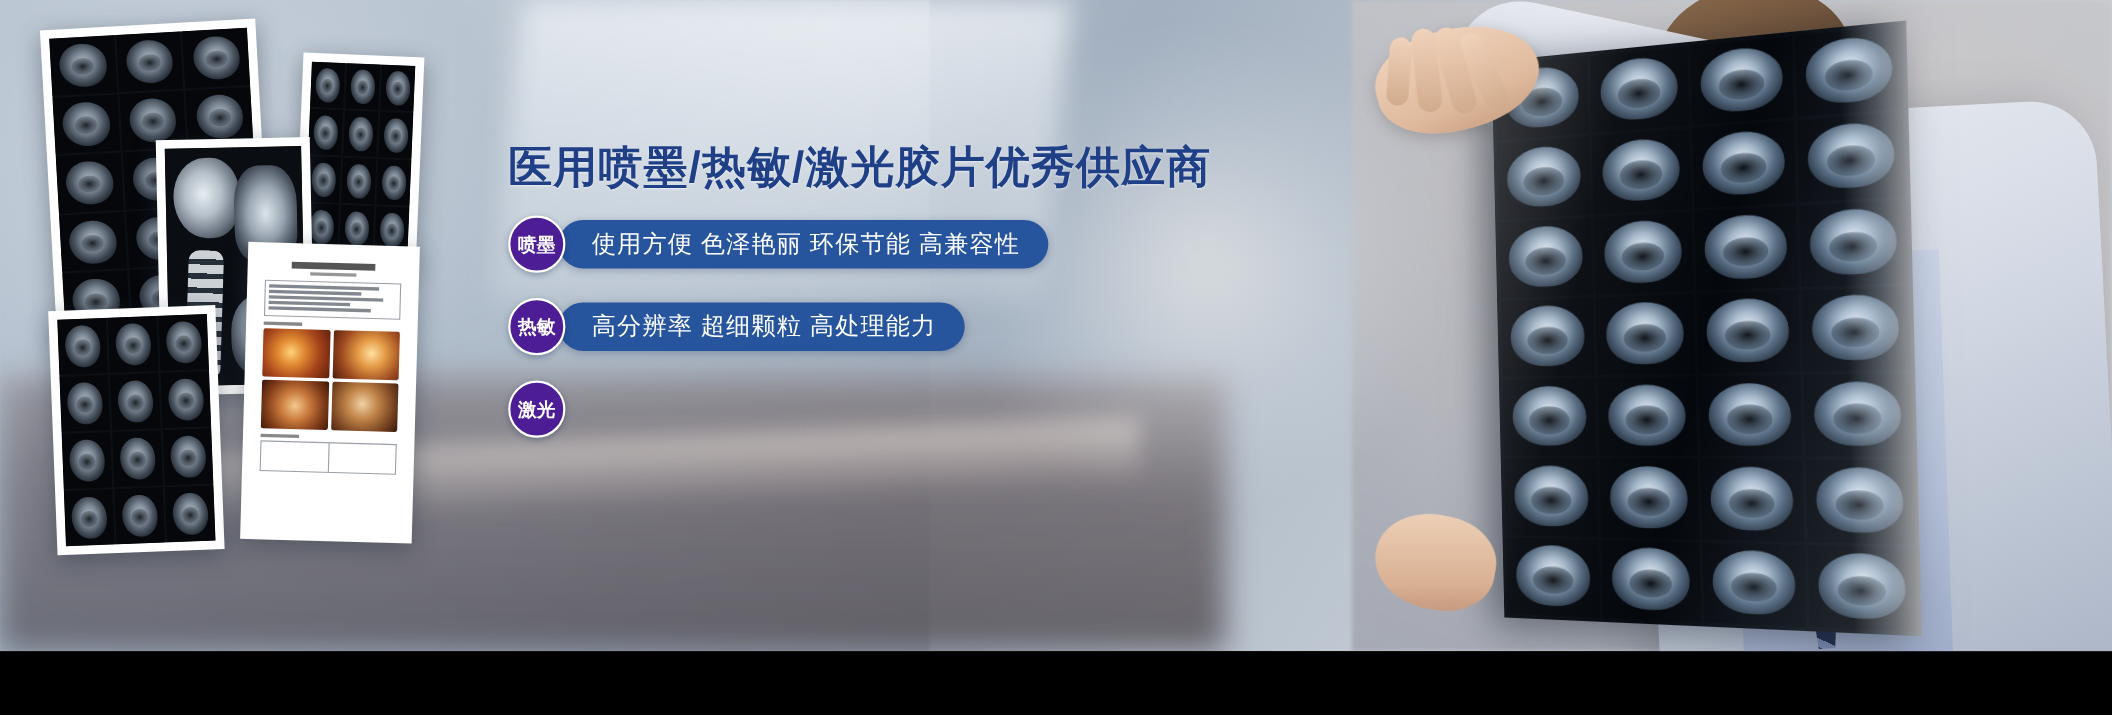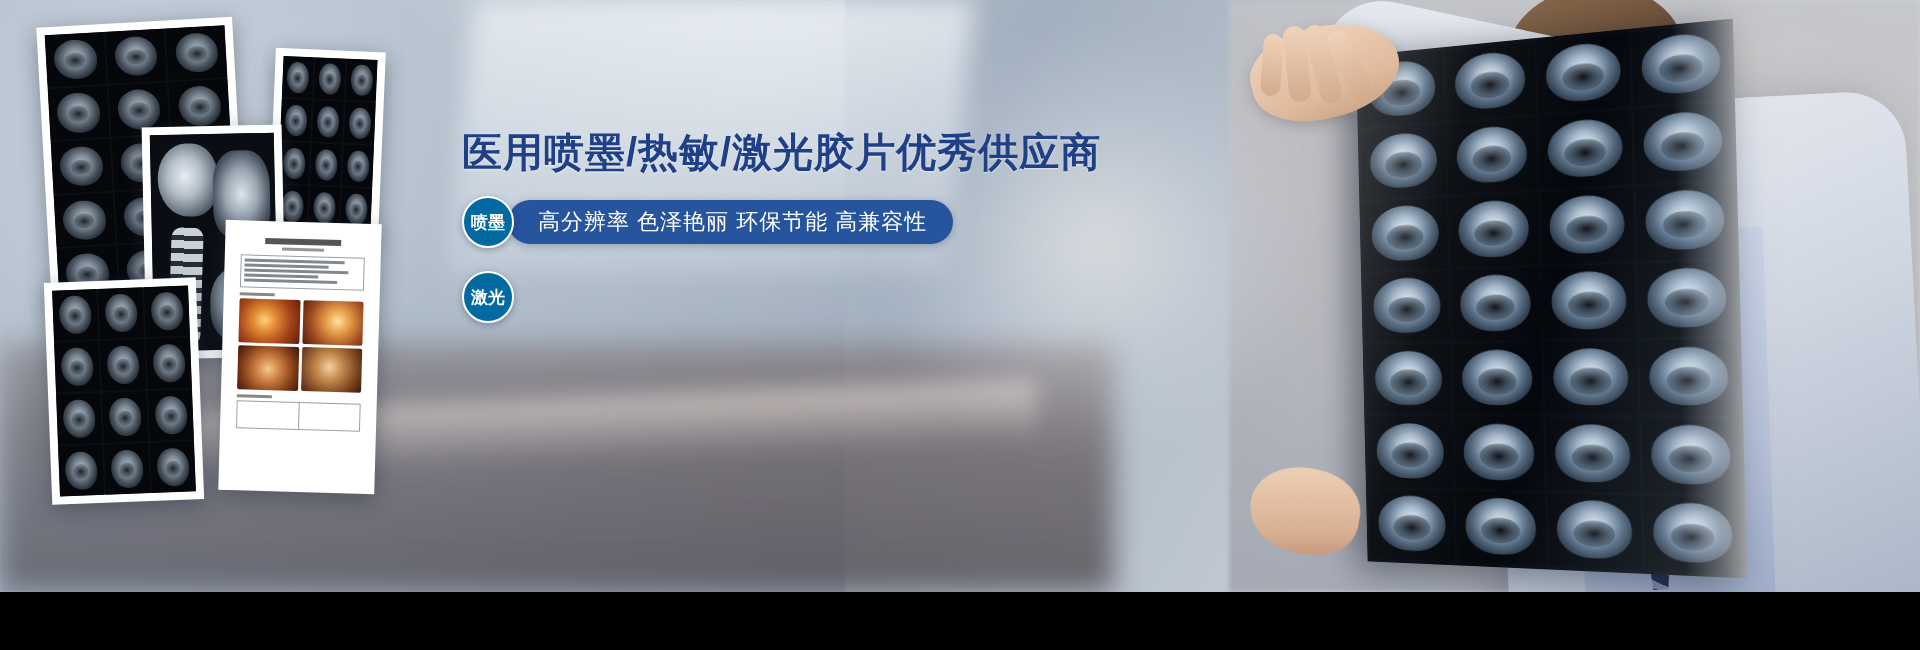--- a/index.html
+++ b/index.html
@@ -227,21 +227,21 @@
   .headline{
     color:#1f3f86;font-size:40px;font-weight:bold;letter-spacing:1px;
     line-height:1.2;white-space:nowrap;
     text-shadow:0 1px 2px rgba(255,255,255,.55);
     margin:0 0 20px 0;
   }
   .rows{display:flex;flex-direction:column;gap:23px;}
   .row{display:flex;align-items:center;}
   .badge{
     width:48px;height:48px;min-width:48px;border-radius:50%;
-    background:#0369a1;border:2px solid #ffffff;
+    background:#4c1d95;border:2px solid #ffffff;
     color:#ffffff;font-size:17px;font-weight:bold;
     display:flex;align-items:center;justify-content:center;
     box-shadow:0 2px 6px rgba(20,40,80,.35);
     position:relative;z-index:2;letter-spacing:0;
   }
   .pill{
     margin-left:-6px;height:44px;border-radius:22px;
     background:#26549d;color:#fff;font-size:22px;
     display:flex;align-items:center;
     padding:0 26px 0 30px;white-space:nowrap;
@@ -419,24 +419,30 @@
   </div>
 
   <div class="content">
     <h1 class="headline">医用喷墨/热敏/激光胶片优秀供应商</h1>
 
     <div class="rows">
 
       <div class="row">
         <div class="badge">喷墨</div>
         <div class="pill">
-          <span>高分辨率 色泽艳丽 环保节能 高兼容性</span>
-        </div>
-      </div>
-
+          <span>使用方便 色泽艳丽 环保节能 高兼容性</span>
+        </div>
+      </div>
+
+      <div class="row">
+        <div class="badge">热敏</div>
+        <div class="pill">
+          <span>高分辨率 超细颗粒 高处理能力</span>
+        </div>
+      </div>
 
       <div class="row">
         <div class="badge">激光</div>
       </div>
 
     </div>
   </div>
 
 </div>
 

